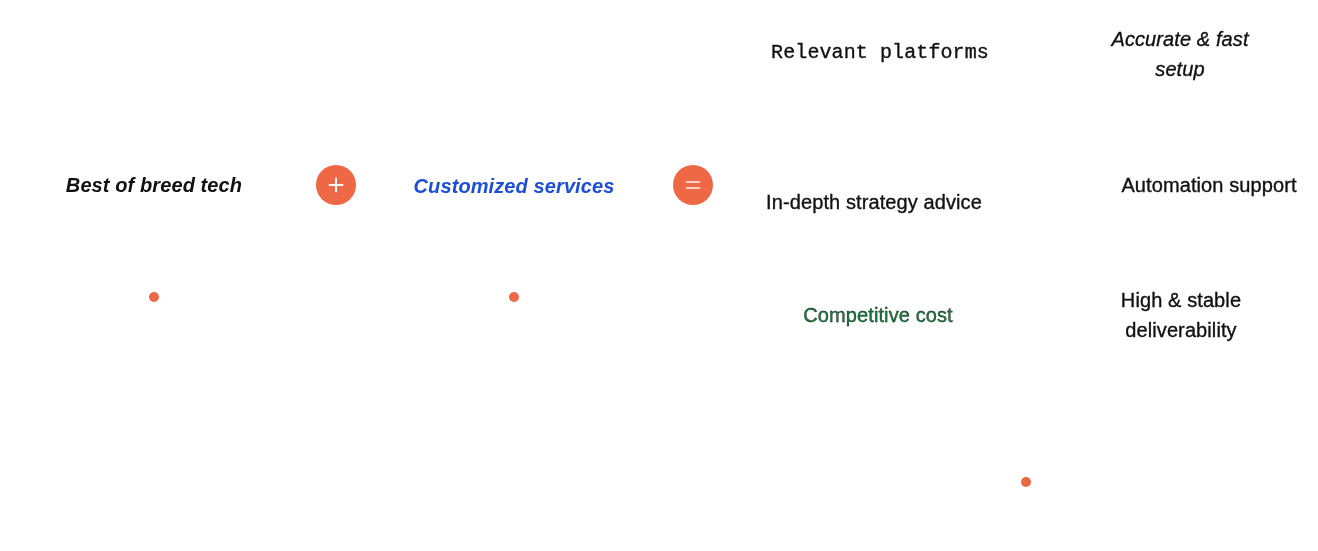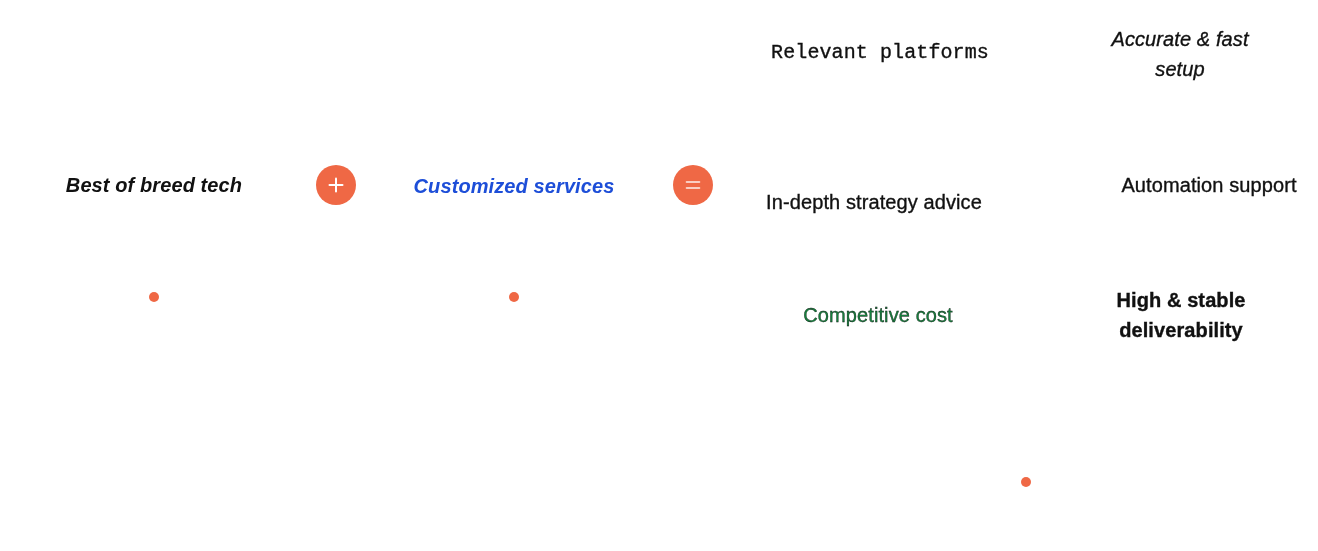--- a/index.html
+++ b/index.html
@@ -78,17 +78,17 @@
   </svg>
 </div>
 
 <div class="label medium" style="left: 880px; top: 53px; color: rgb(17, 17, 17); font-family: Liberation Mono, monospace;">Relevant platforms</div>
 <div class="label medium wrap" style="left: 1180px; top: 54px; color: rgb(17, 17, 17); font-style: italic;">Accurate &amp; fast setup</div>
 
 <div class="label medium" style="left: 874px; top: 202px; color: rgb(17, 17, 17);">In-depth strategy advice</div>
 <div class="label medium" style="left: 1177px; top: 185px; color: rgb(17, 17, 17); margin-left: 32px;">Automation support</div>
 
 <div class="label medium" style="left: 878px; top: 315px; color: #15803d;">Competitive cost</div>
-<div class="label medium wrap" style="left: 1181px; top: 315px; color: rgb(17, 17, 17); font-weight: bold;">High &amp; stable deliverability</div>
+<div class="label medium wrap" style="left: 1181px; top: 315px; color: rgb(17, 17, 17);">High &amp; stable deliverability</div>
 
 <div class="dot accent-bg" style="left: 154px; top: 297px; background: rgb(239, 104, 69);"></div>
 <div class="dot accent-bg" style="left: 514px; top: 297px; background: rgb(239, 104, 69);"></div>
 <div class="dot accent-bg" style="left: 1026px; top: 482px; background: rgb(239, 104, 69);"></div>
 
 </body></html>

